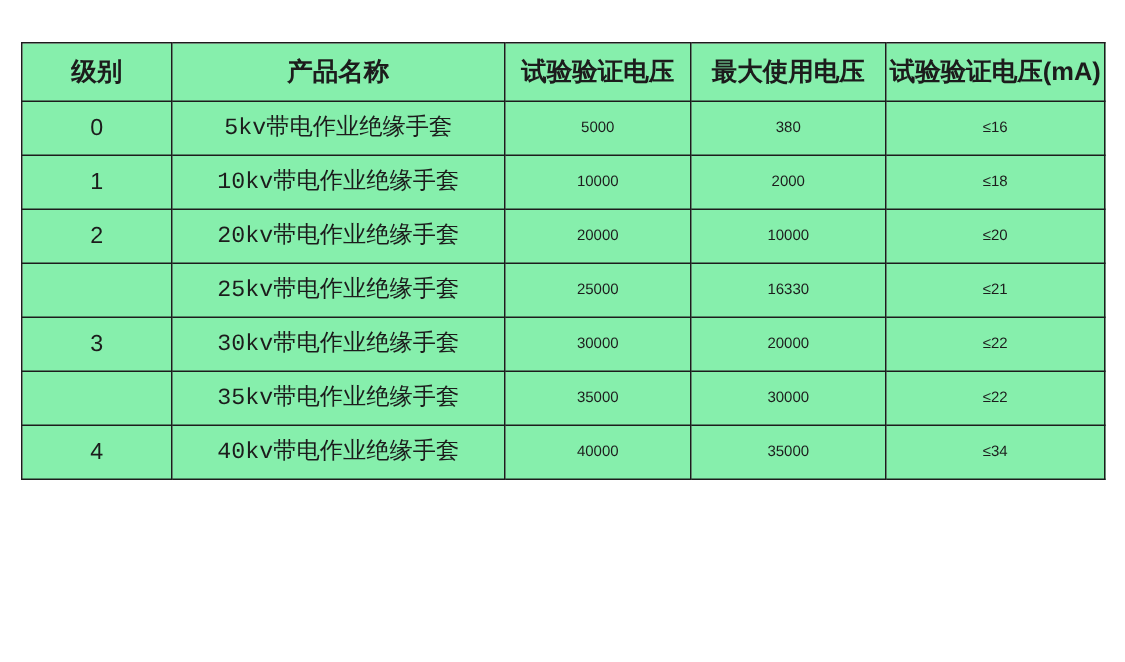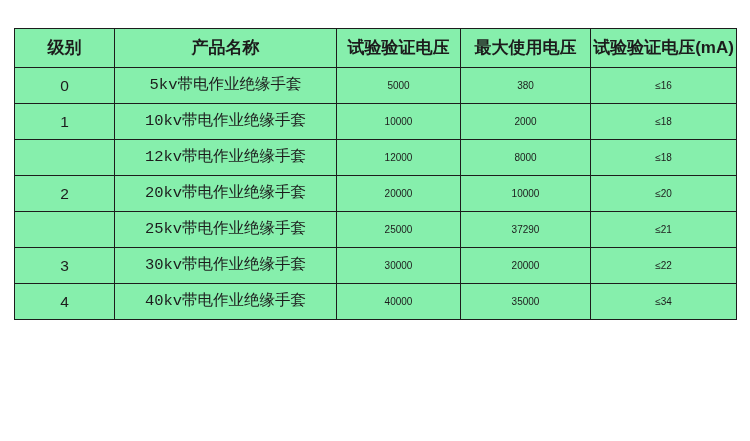--- a/index.html
+++ b/index.html
@@ -108,45 +108,45 @@
           <td class="body-cell leak-cell">≤16</td>
         </tr>
         <tr>
           <td class="body-cell level-cell">1</td>
           <td class="body-cell name-cell">10kv带电作业绝缘手套</td>
           <td class="body-cell">10000</td>
           <td class="body-cell">2000</td>
           <td class="body-cell leak-cell">≤18</td>
         </tr>
         <tr>
-          <td class="body-cell level-cell"></td>
-          <td class="body-cell name-cell">12kv带电作业绝缘手套</td>
-          <td class="body-cell">12000</td>
-          <td class="body-cell">8000</td>
-          <td class="body-cell leak-cell">≤18</td>
-        </tr>
-        <tr>
           <td class="body-cell level-cell">2</td>
           <td class="body-cell name-cell">20kv带电作业绝缘手套</td>
           <td class="body-cell">20000</td>
           <td class="body-cell">10000</td>
           <td class="body-cell leak-cell">≤20</td>
         </tr>
         <tr>
           <td class="body-cell level-cell"></td>
           <td class="body-cell name-cell">25kv带电作业绝缘手套</td>
           <td class="body-cell">25000</td>
-          <td class="body-cell">37290</td>
+          <td class="body-cell">16330</td>
           <td class="body-cell leak-cell">≤21</td>
         </tr>
         <tr>
           <td class="body-cell level-cell">3</td>
           <td class="body-cell name-cell">30kv带电作业绝缘手套</td>
           <td class="body-cell">30000</td>
           <td class="body-cell">20000</td>
+          <td class="body-cell leak-cell">≤22</td>
+        </tr>
+        <tr>
+          <td class="body-cell level-cell"></td>
+          <td class="body-cell name-cell">35kv带电作业绝缘手套</td>
+          <td class="body-cell">35000</td>
+          <td class="body-cell">30000</td>
           <td class="body-cell leak-cell">≤22</td>
         </tr>
         <tr>
           <td class="body-cell level-cell">4</td>
           <td class="body-cell name-cell">40kv带电作业绝缘手套</td>
           <td class="body-cell">40000</td>
           <td class="body-cell">35000</td>
           <td class="body-cell leak-cell">≤34</td>
         </tr>
       </tbody>

